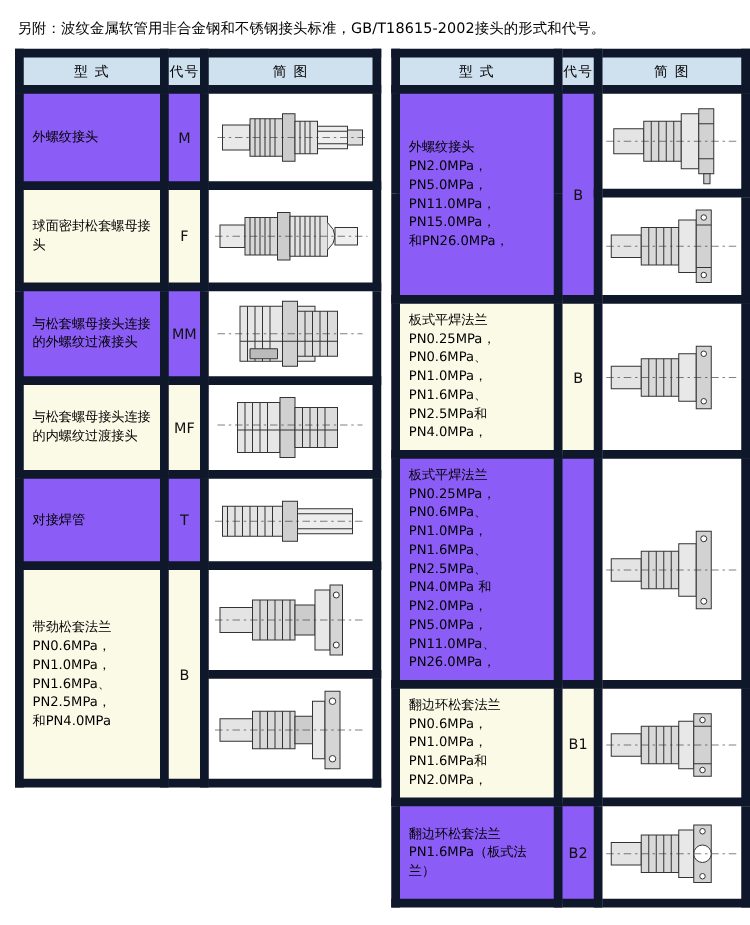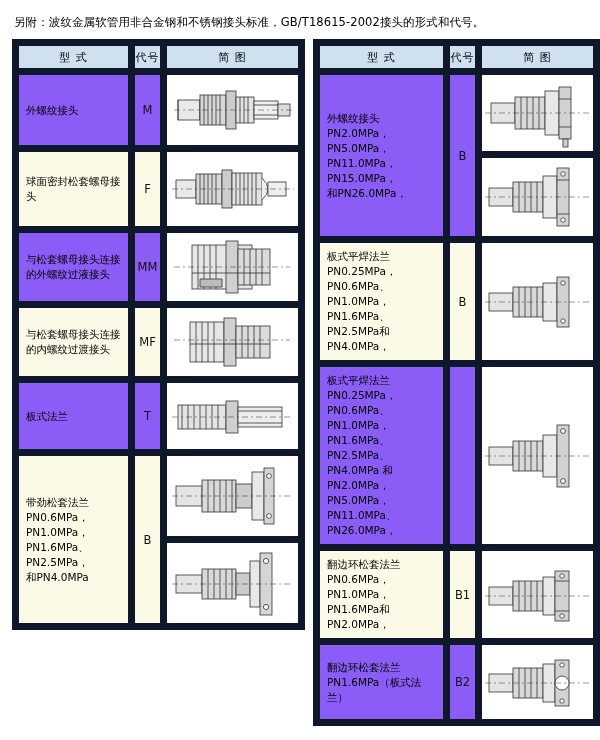--- a/index.html
+++ b/index.html
@@ -187,21 +187,21 @@
                   <path d="M20 34 L100 34"></path>
                   <path d="M4 30 L120 30" stroke-dasharray="6 3 2 3" stroke-width="0.5"></path>
                 </g>
               </svg>
             </span>
           </td>
         </tr>
 
         <tr>
           <td class="white">
-            <div class="cell-text">板式法兰</div>
+            <div class="cell-text">对接焊管</div>
           </td>
           <td class="white code">T</td>
           <td class="fig">
             <span>
               <svg width="126" height="62" viewBox="0 0 126 62">
                 <g fill="none" stroke="#333" stroke-width="0.8">
                   <rect x="8" y="20" width="48" height="24" fill="#e4e4e4"></rect>
                   <path d="M12 20 L12 44 M18 20 L18 44 M24 20 L24 44 M30 20 L30 44 M36 20 L36 44 M42 20 L42 44 M48 20 L48 44"></path>
                   <rect x="56" y="16" width="12" height="32" fill="#cfcfcf"></rect>
                   <rect x="68" y="22" width="44" height="20" fill="#ededed"></rect>

